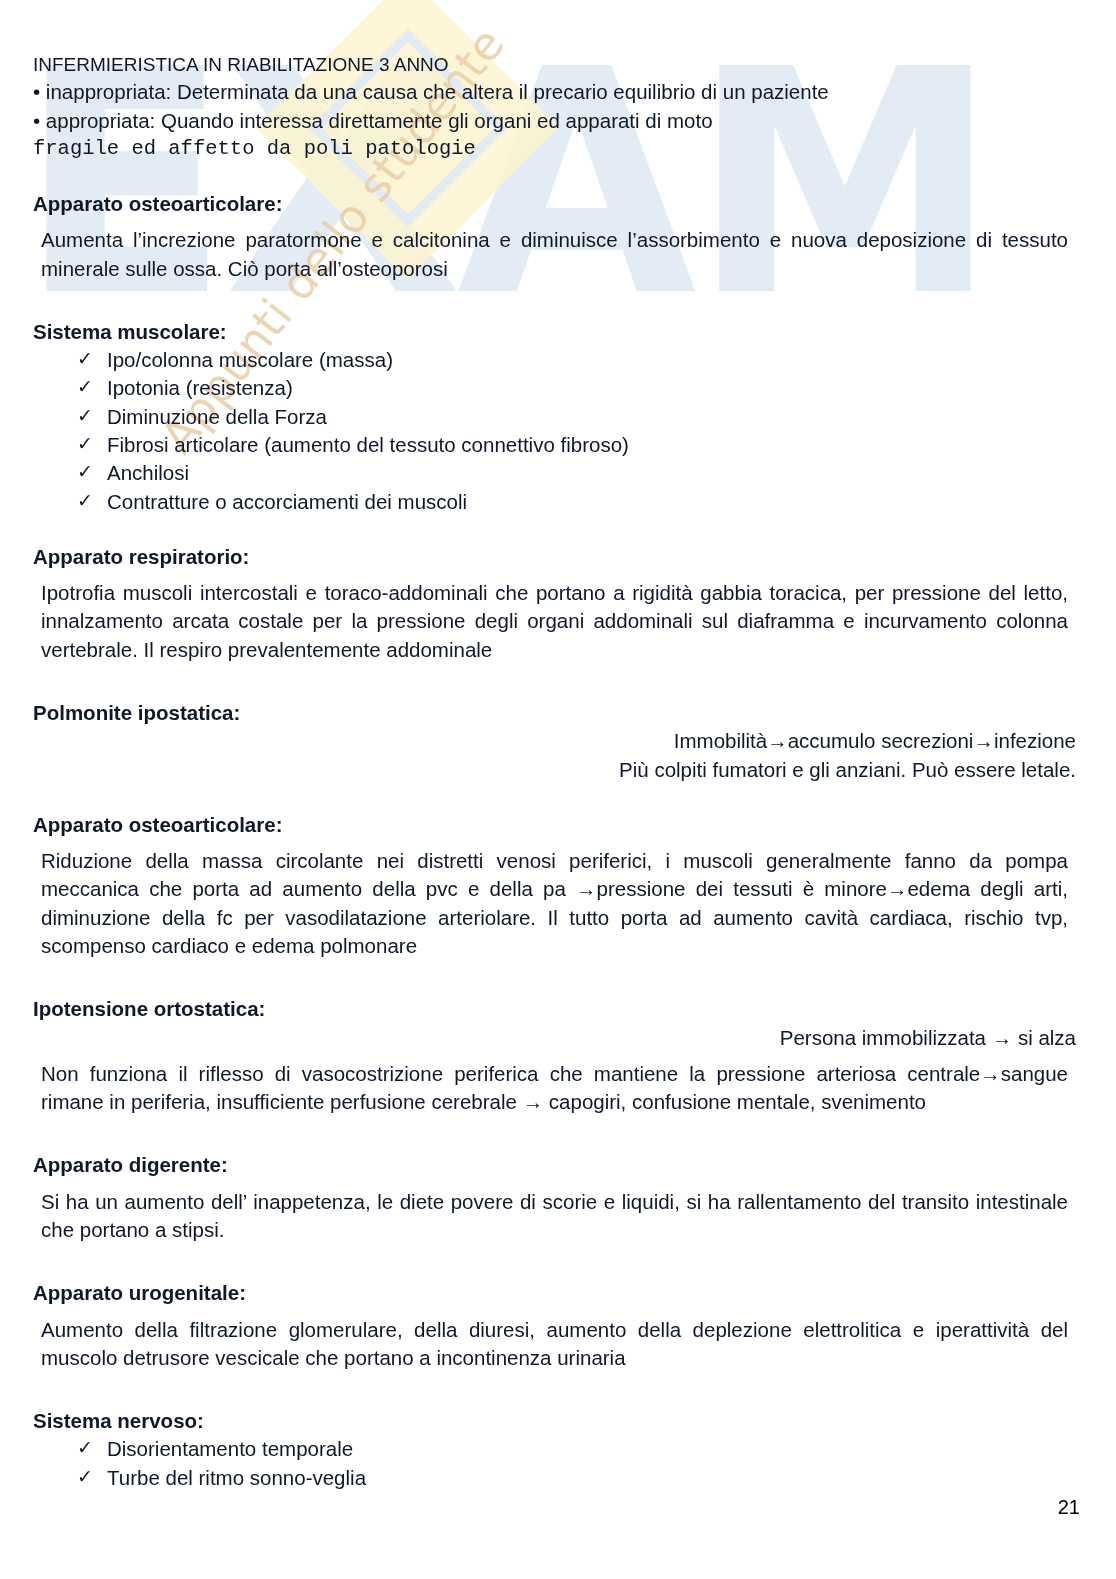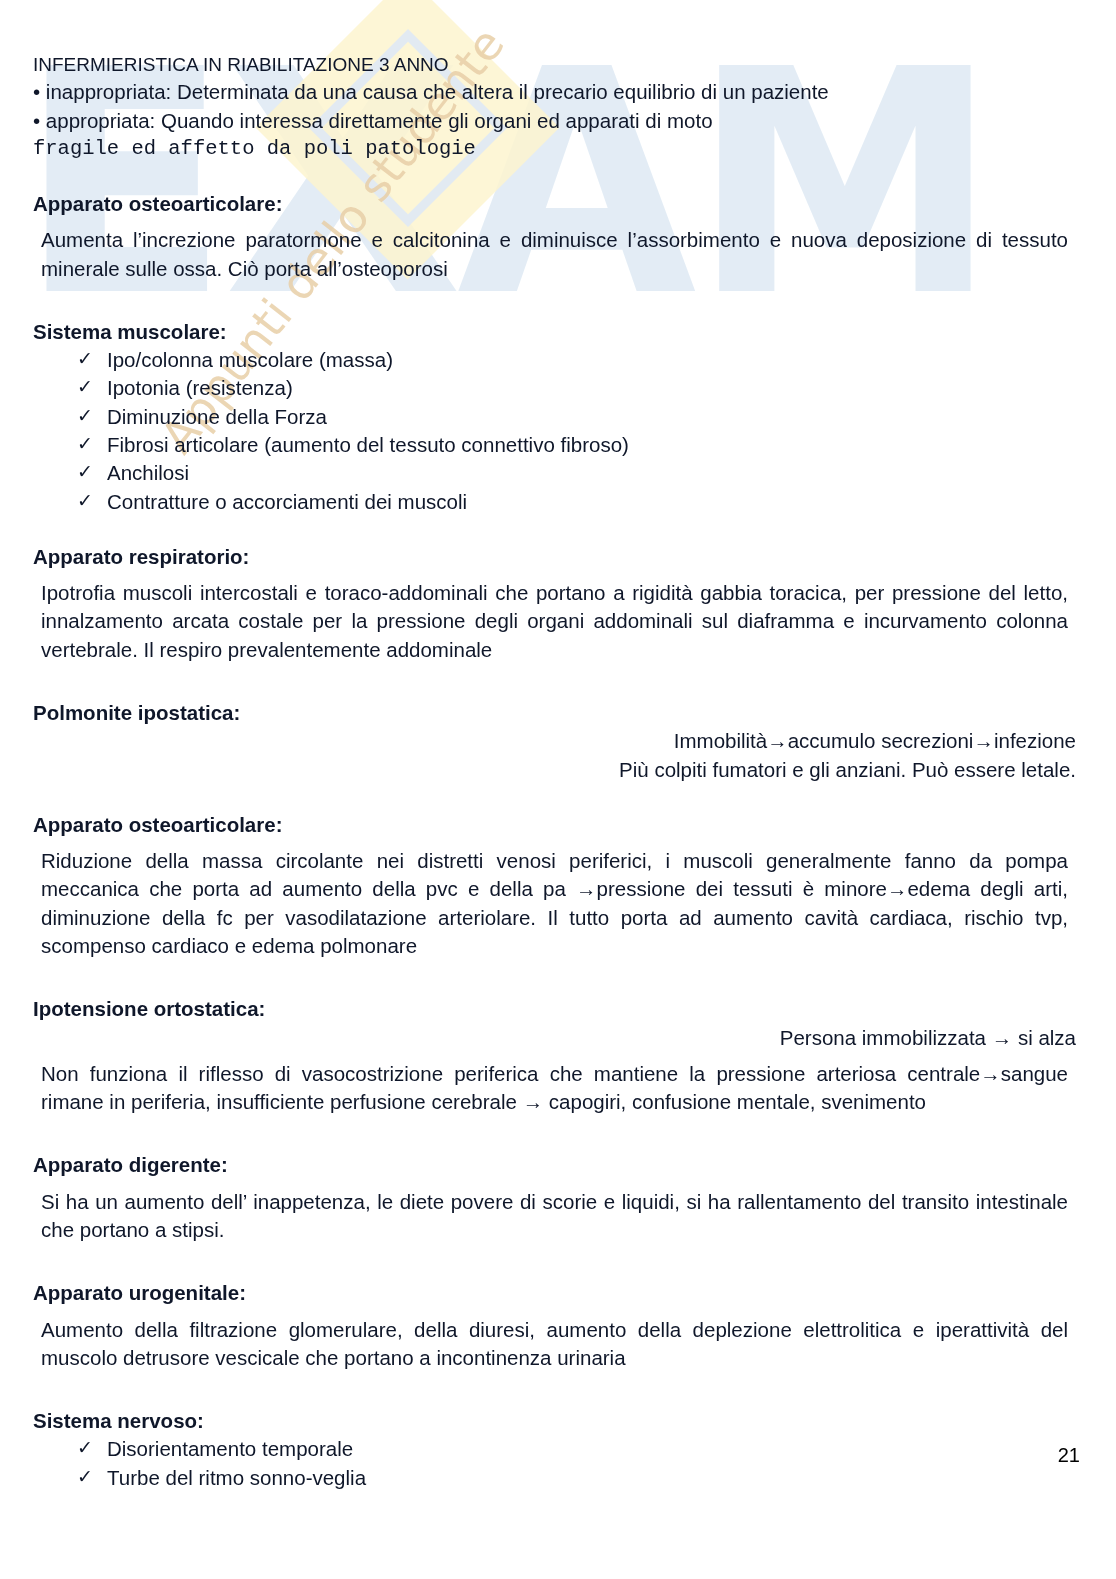--- a/index.html
+++ b/index.html
@@ -129,21 +129,21 @@
   }
   ul.checklist li .chk {
     position: absolute;
     left: 0;
     top: 0;
     font-size: 19px;
   }
   .pageno {
     position: absolute;
     right: 36px;
-    top: 1444px;
+    top: 1496px;
     font-size: 20px;
     z-index: 2;
     color: #000;
   }
 </style>
 </head>
 <body>
 
 <div id="page">
 

